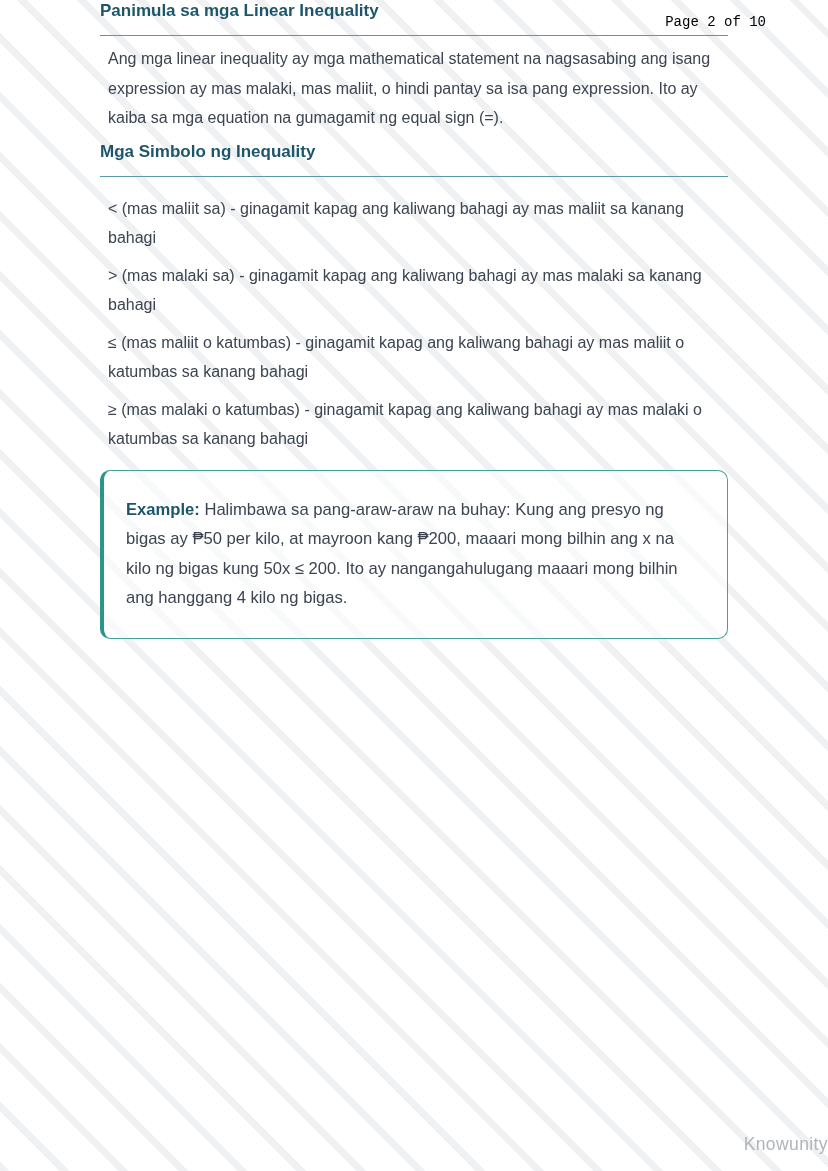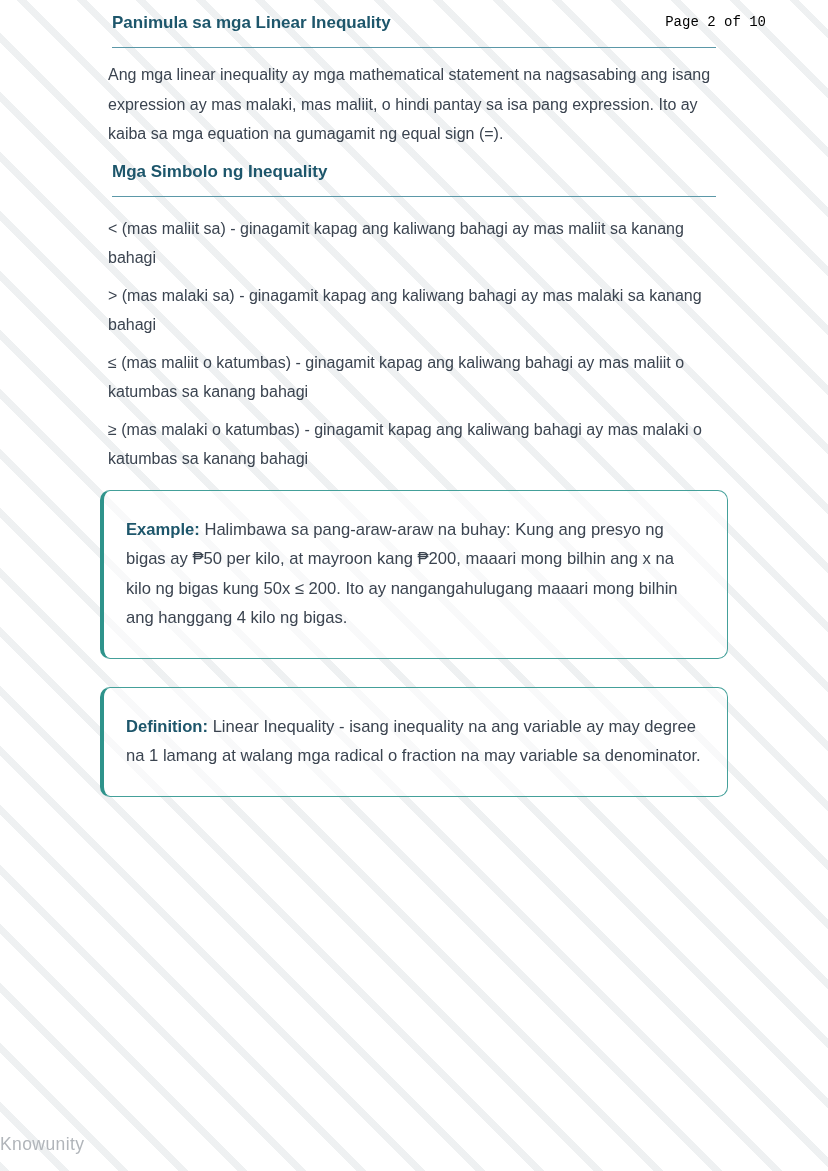--- a/index.html
+++ b/index.html
@@ -30,21 +30,21 @@
     font-size: 14px;
     color: #000000;
   }
   .content {
     position: absolute;
     left: 100px;
     top: 0;
     width: 628px;
   }
   h1.sec-heading {
-    margin: 12px;
+    margin: 0;
     font-size: 17px;
     font-weight: bold;
     color: #1d566b;
     line-height: 22px;
     padding-bottom: 13px;
     border-bottom: 1px solid #5b98a8;
   }
   .h-first { margin-top: 53px; }
   .h-second { margin-top: 28px; }
   p.body-text, .symbol-item {
@@ -74,21 +74,21 @@
   .callout .label {
     font-weight: bold;
     color: #1d566b;
     text-align: center;
   }
   .footer-brand {
     position: absolute;
     left: 0;
     right: 0;
     top: 1134px;
-    text-align: left;
+    text-align: right;
     font-size: 17.5px;
     color: #b1b5ba;
     letter-spacing: 0.4px;
   }
 </style>
 </head>
 <body>
 
 <div class="stripes"></div>
 
@@ -107,19 +107,16 @@
     <div class="symbol-item">&lt; (mas maliit sa) - ginagamit kapag ang kaliwang bahagi ay mas maliit sa kanang bahagi</div>
     <div class="symbol-item">&gt; (mas malaki sa) - ginagamit kapag ang kaliwang bahagi ay mas malaki sa kanang bahagi</div>
     <div class="symbol-item">≤ (mas maliit o katumbas) - ginagamit kapag ang kaliwang bahagi ay mas maliit o katumbas sa kanang bahagi</div>
     <div class="symbol-item">≥ (mas malaki o katumbas) - ginagamit kapag ang kaliwang bahagi ay mas malaki o katumbas sa kanang bahagi</div>
   </div>
 
   <div class="callout example">
     <p><span class="label">Example:</span><span> Halimbawa sa pang-araw-araw na buhay: Kung ang presyo ng bigas ay ₱50 per kilo, at mayroon kang ₱200, maaari mong bilhin ang x na kilo ng bigas kung 50x ≤ 200. Ito ay nangangahulugang maaari mong bilhin ang hanggang 4 kilo ng bigas.</span></p>
   </div>
 
-  <div class="callout definition">
-    <p><span class="label">Definition:</span><span> Linear Inequality - isang inequality na ang variable ay may degree na 1 lamang at walang mga radical o fraction na may variable sa denominator.</span></p>
-  </div>
 
 </div>
 
 <div class="footer-brand">Knowunity</div>
 
 </body></html>

